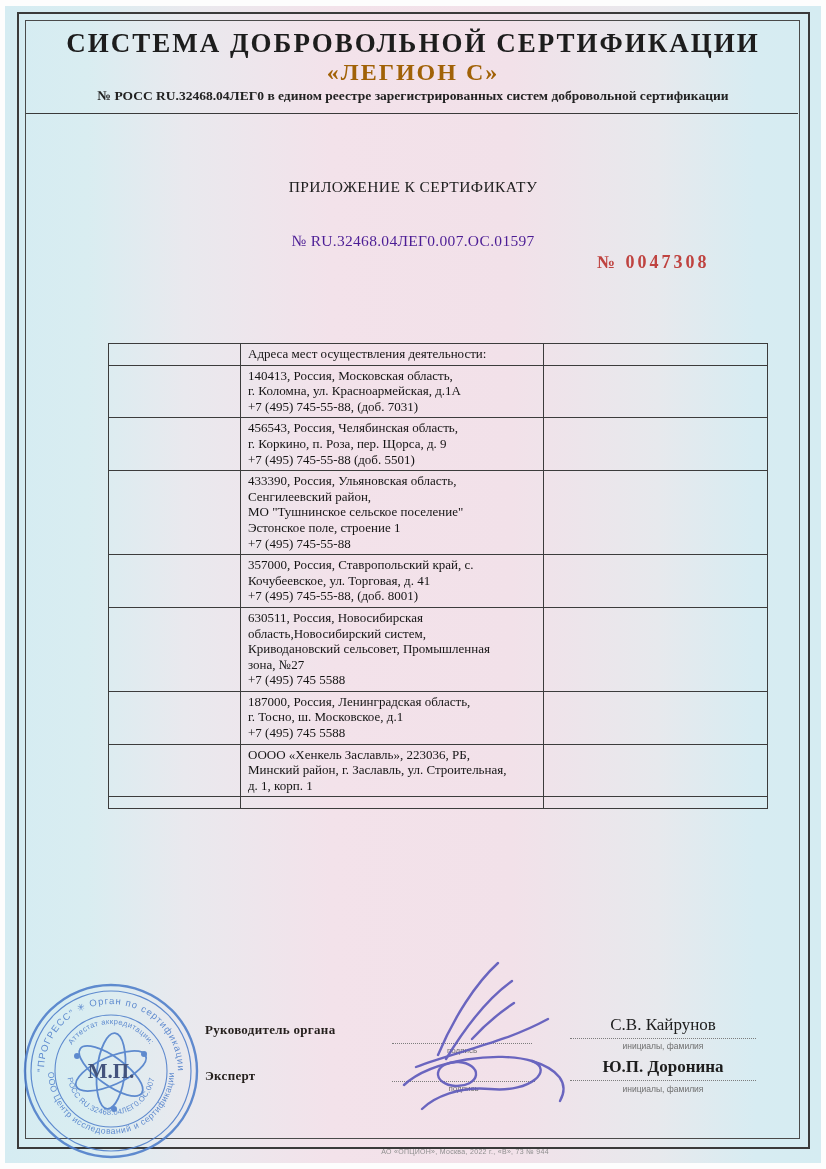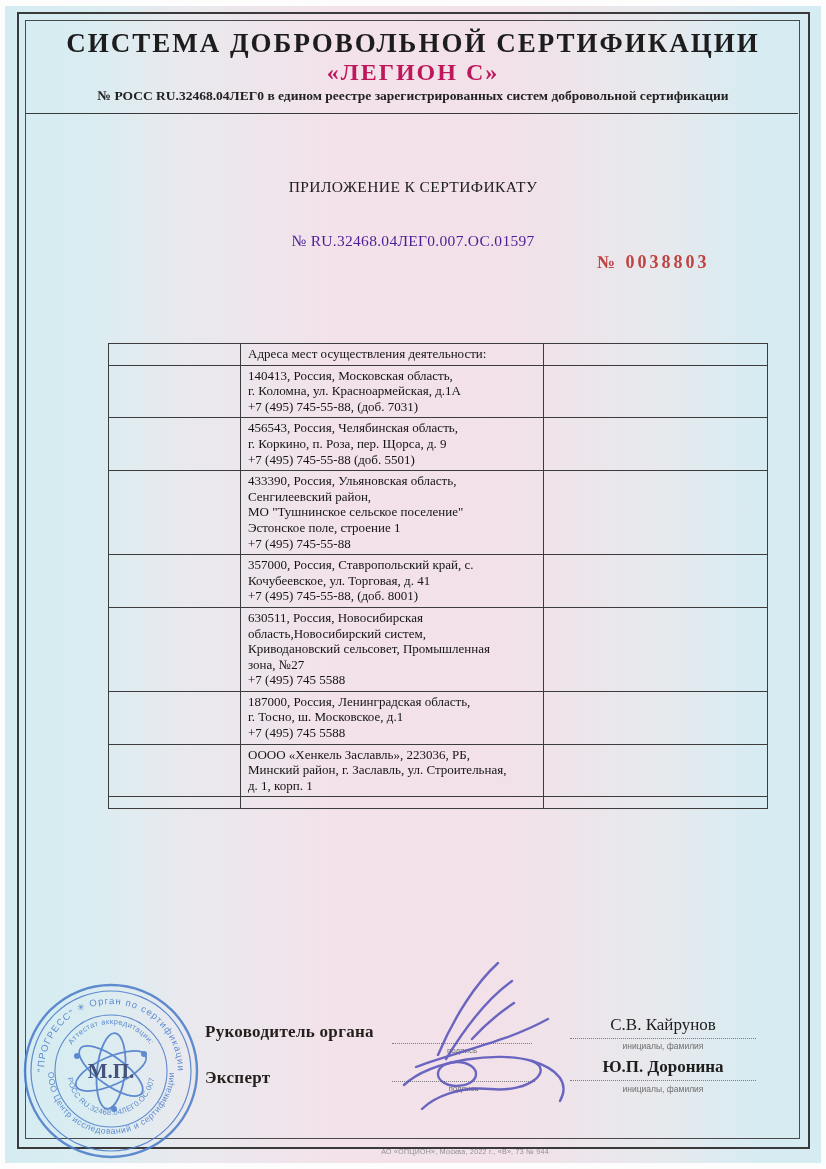--- a/index.html
+++ b/index.html
@@ -20,21 +20,21 @@
     border:2px solid #3a3a3a;
   }
   .border-inner {
     position:absolute; left:25px; top:20px; width:773px; height:1117px;
     border:1px solid #4a4a4a;
   }
   .header-rule { position:absolute; left:26px; top:113px; width:772px; height:1px; background:#3a3a3a; }
 
   .centered { position:absolute; left:0; right:0; text-align:center; }
   .title1 { top:28px; font-size:27px; font-weight:bold; letter-spacing:2px; color:#1d1d1d; }
-  .title2 { top:59px; font-size:24px; font-weight:bold; letter-spacing:2px; color:#be185d; }
+  .title2 { top:59px; font-size:24px; font-weight:bold; letter-spacing:2px; color:#a16207; }
   .registry { top:88px; font-size:13.5px; font-weight:bold; color:#222; }
   .appendix { top:178px; font-size:15.5px; letter-spacing:.4px; color:#202020; }
   .certnum { top:232px; font-size:15.5px; letter-spacing:.3px; color:#4c1d95;text-align:center; }
   .serial {
     position:absolute; left:597px; top:252px;
     font-size:18px; letter-spacing:3px; color:#bf4340; font-weight:bold;
   }
 
   .cert-table {
     position:absolute; left:84px; top:343px; width:658px;
@@ -43,21 +43,21 @@
   .trow { display:flex; }
   .trow + .trow { border-top:1px solid #3c3c3c; }
   .tc { box-sizing:border-box; }
   .tc1 { width:132px; border-right:1px solid #3c3c3c; }
   .tc2 { width:303px; border-right:1px solid #3c3c3c; padding:2px 6px 3px 7px;
          font-size:13px; line-height:15.6px; color:#141414; }
   .tc3 { flex:1; }
   .tl { display:block; white-space:nowrap; }
   .trow-empty .tc2 { height:11px; padding:0 6px; }
 
-  .sig-label { position:absolute; left:205px; font-size:17px; font-weight:bold; color:#241f1c; letter-spacing:.3px; }
+  .sig-label { position:absolute; left:205px; font-size:13px; font-weight:bold; color:#241f1c; letter-spacing:.3px; }
   .sig-label-head { top:1022px; }
   .sig-label-expert { top:1068px; }
   .sig-line { position:absolute; border-bottom:1px dotted #7d7d7d; height:0; }
   .sig-line1 { left:392px; top:1043px; width:140px; }
   .sig-line2 { left:392px; top:1081px; width:143px; }
   .small-caption { position:absolute; font-size:8px; color:#6f6f6f; font-family:"Liberation Sans", sans-serif; }
   .cap-sig1 { left:392px; top:1046px; width:140px; text-align:center; }
   .cap-sig2 { left:392px; top:1084px; width:143px; text-align:center; }
   .name { position:absolute; left:570px; width:186px; text-align:center; font-size:17px; color:#1d1d1d; }
   .name1 { top:1015px; }
@@ -84,21 +84,21 @@
   <div class="border-outer"></div>
   <div class="border-inner"></div>
 
   <div class="centered title1">СИСТЕМА ДОБРОВОЛЬНОЙ СЕРТИФИКАЦИИ</div>
   <div class="centered title2">«ЛЕГИОН С»</div>
   <div class="centered registry">№ РОСС RU.32468.04ЛЕГ0 в едином реестре зарегистрированных систем добровольной сертификации</div>
   <div class="header-rule"></div>
 
   <div class="centered appendix">ПРИЛОЖЕНИЕ К СЕРТИФИКАТУ</div>
   <div class="centered certnum">№ RU.32468.04ЛЕГ0.007.ОС.01597</div>
-  <div class="serial">№ 0038803</div>
+  <div class="serial">№ 0047308</div>
 
   <div class="cert-table">
     <div class="trow">
       <div class="tc tc1"></div>
       <div class="tc tc2">
         <span class="tl">Адреса мест осуществления деятельности:</span>
       </div>
       <div class="tc tc3"></div>
     </div>
     <div class="trow">

